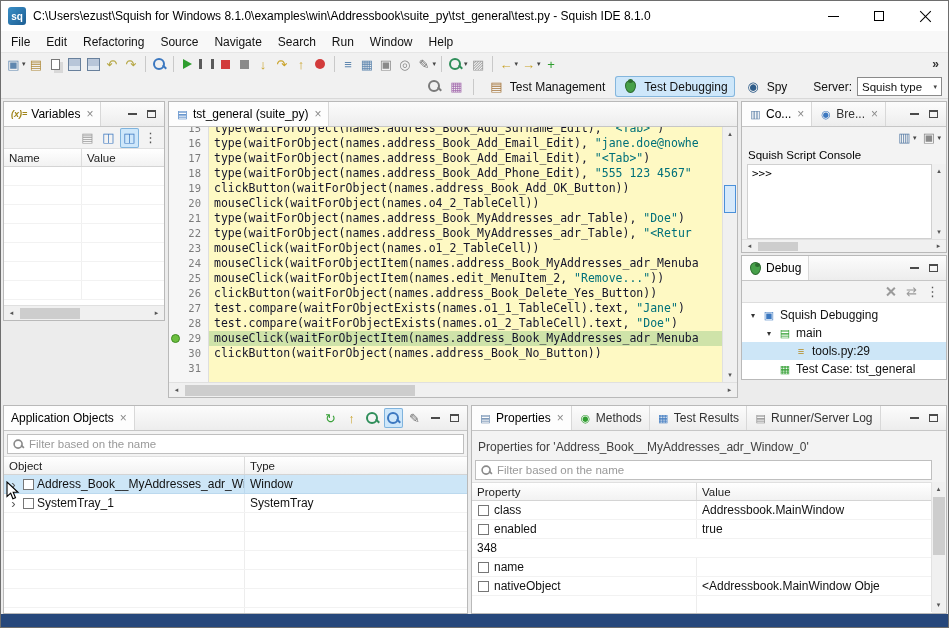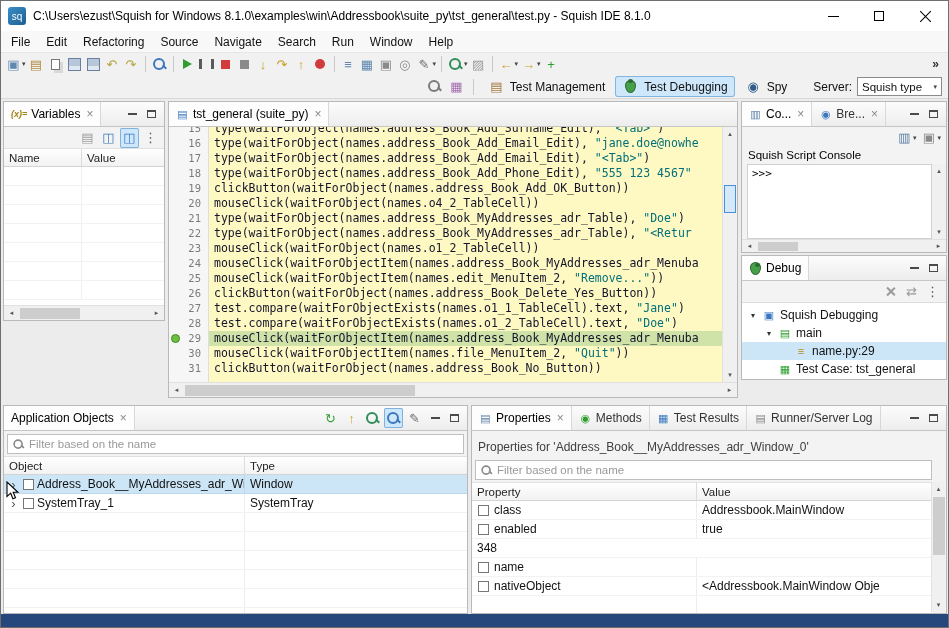--- a/index.html
+++ b/index.html
@@ -1,21 +1,21 @@
 <!DOCTYPE html>
 <html><head>
 <meta charset="utf-8">
 <style>
 *{margin:0;padding:0;box-sizing:border-box}
 body{background:#cfcfcf;font-family:"Liberation Sans",sans-serif}
 .app{position:relative;width:949px;height:628px;background:#f0f0f0;border:1px solid #6e6e6e;overflow:hidden;font-size:12px;color:#111}
 
 
 .titlebar{height:30px;background:#fff;display:flex;align-items:center;padding-left:7px}
-.app-icon{width:18px;height:18px;border-radius:3px;background:linear-gradient(135deg,#3a8fc7,#1d5e93);color:#fff;font-size:10px;font-weight:normal;display:flex;align-items:center;justify-content:center;flex:none}
+.app-icon{width:18px;height:18px;border-radius:3px;background:linear-gradient(135deg,#3a8fc7,#1d5e93);color:#fff;font-size:10px;font-weight:bold;display:flex;align-items:center;justify-content:center;flex:none}
 .title-text{margin-left:7px;flex:1;white-space:nowrap;overflow:hidden;color:#000}
 .win-controls{display:flex;height:30px;flex:none}
 .wc{width:46px;display:flex;align-items:center;justify-content:center}
 .glyph-min{width:11px;height:1px;background:#000;display:block}
 .glyph-max{width:10px;height:10px;border:1px solid #000;display:block}
 .glyph-close{position:relative;width:13px;height:13px;display:block}
 .glyph-close::before,.glyph-close::after{content:"";position:absolute;top:-1px;left:6px;width:1px;height:15px;background:#000}
 .glyph-close::before{transform:rotate(45deg)}
 .glyph-close::after{transform:rotate(-45deg)}
 
@@ -409,21 +409,20 @@
             <div class="cline"><span class="tok-code">mouseClick(waitForObject(names.o4_2_TableCell))</span></div>
             <div class="cline"><span class="tok-code">type(waitForObject(names.address_Book_MyAddresses_adr_Table), </span><span class="tok-str">"Doe"</span><span class="tok-code">)</span></div>
             <div class="cline"><span class="tok-code">type(waitForObject(names.address_Book_MyAddresses_adr_Table), </span><span class="tok-str">"&lt;Retur</span></div>
             <div class="cline"><span class="tok-code">mouseClick(waitForObject(names.o1_2_TableCell))</span></div>
             <div class="cline"><span class="tok-code">mouseClick(waitForObjectItem(names.address_Book_MyAddresses_adr_Menuba</span></div>
             <div class="cline"><span class="tok-code">mouseClick(waitForObjectItem(names.edit_MenuItem_2, </span><span class="tok-str">"Remove..."</span><span class="tok-code">))</span></div>
             <div class="cline"><span class="tok-code">clickButton(waitForObject(names.address_Book_Delete_Yes_Button))</span></div>
             <div class="cline"><span class="tok-code">test.compare(waitForObjectExists(names.o1_1_TableCell).text, </span><span class="tok-str">"Jane"</span><span class="tok-code">)</span></div>
             <div class="cline"><span class="tok-code">test.compare(waitForObjectExists(names.o1_2_TableCell).text, </span><span class="tok-str">"Doe"</span><span class="tok-code">)</span></div>
             <div class="cline cur"><span class="tok-code">mouseClick(waitForObjectItem(names.address_Book_MyAddresses_adr_Menuba</span></div>
-            <div class="cline"><span class="tok-code">mouseClick(waitForObjectItem(names.file_MenuItem_2, </span><span class="tok-str">"Quit"</span><span class="tok-code">))</span></div>
             <div class="cline"><span class="tok-code">clickButton(waitForObject(names.address_Book_No_Button))</span></div>
           </div>
         <div class="vscroll">
           <span class="sb-btn">▴</span>
           <span class="vthumb-blue"></span>
           <span class="sb-btn">▾</span>
         </div>
       </div>
       <div class="hscroll">
         <span class="sb-btn">◂</span>
@@ -517,21 +516,21 @@
             <span>Squish Debugging</span>
           </div>
           <div class="titem lv1">
             <span class="texp">▾</span>
             <span class="ic tree-ic" style="color: rgb(47, 158, 47);">▤</span>
             <span>main</span>
           </div>
           <div class="titem lv2 sel">
             <span class="texp"></span>
             <span class="ic tree-ic" style="color: rgb(181, 137, 30);">≡</span>
-            <span>name.py:29</span>
+            <span>tools.py:29</span>
           </div>
           <div class="titem lv1">
             <span class="texp"></span>
             <span class="ic tree-ic" style="color: rgb(47, 158, 47);">▦</span>
             <span>Test Case: tst_general</span>
           </div>
         </div>
     </section>
 
     <section class="panel" id="p-objects">

